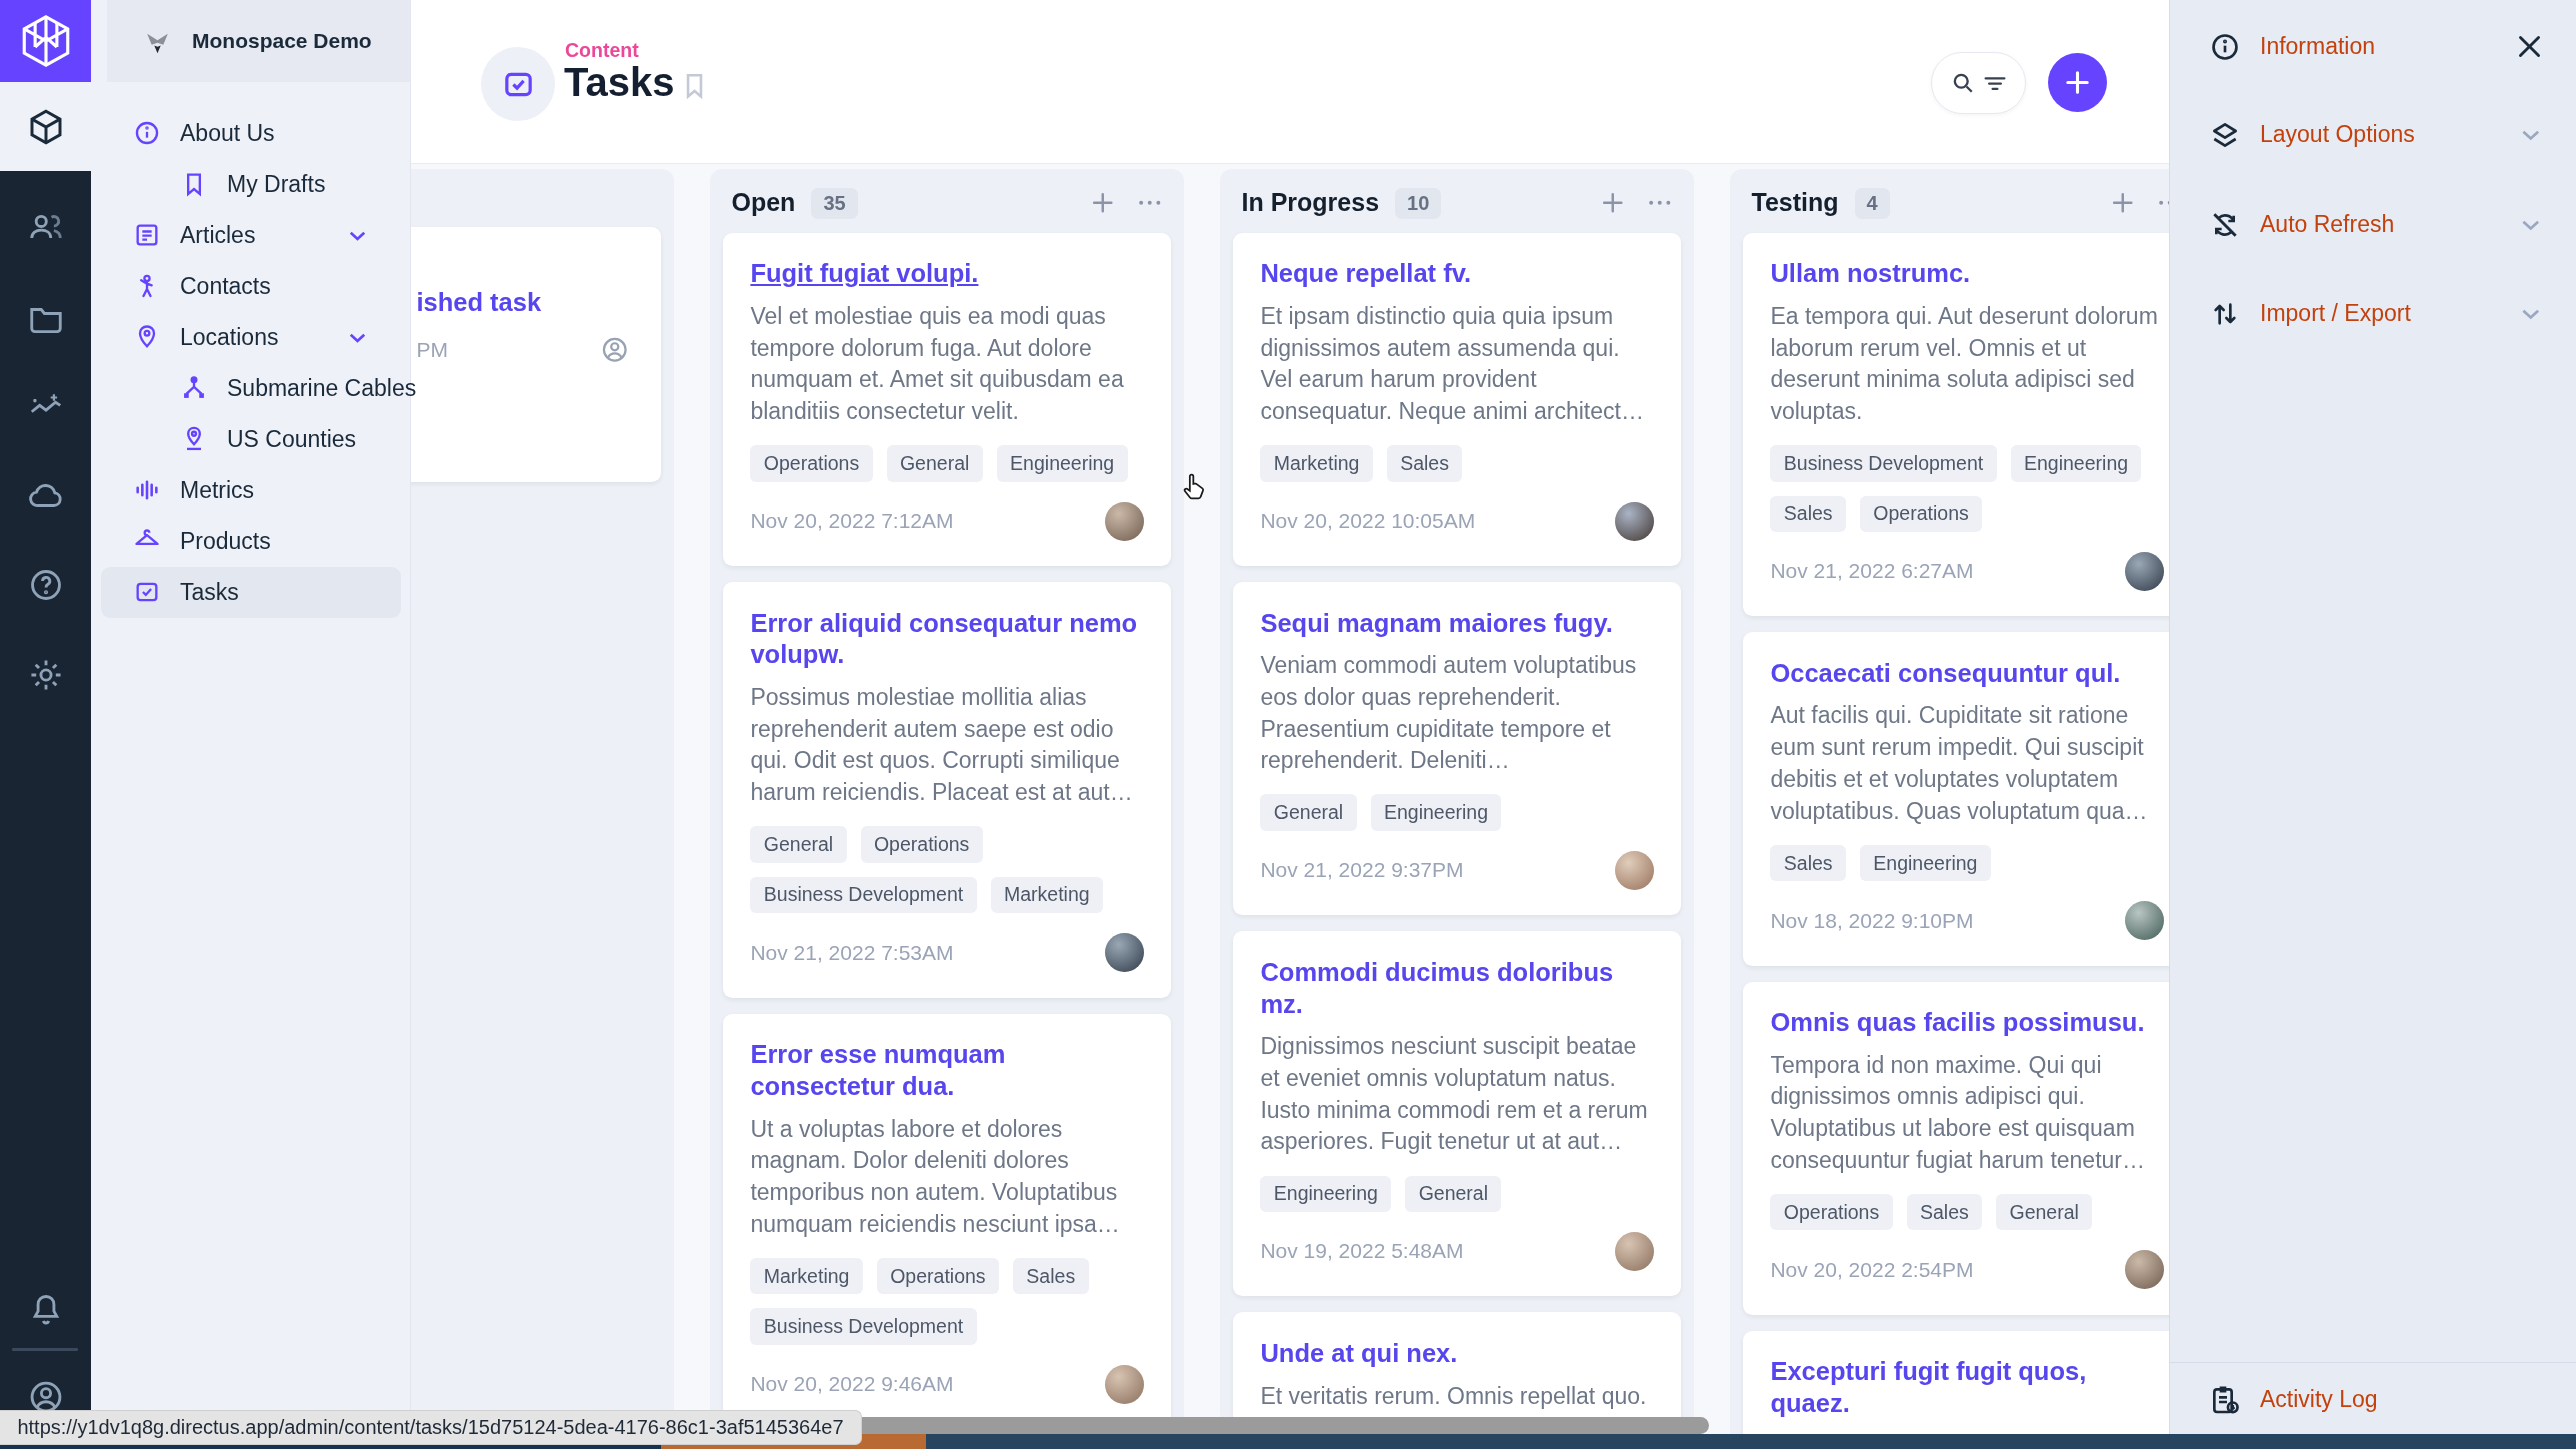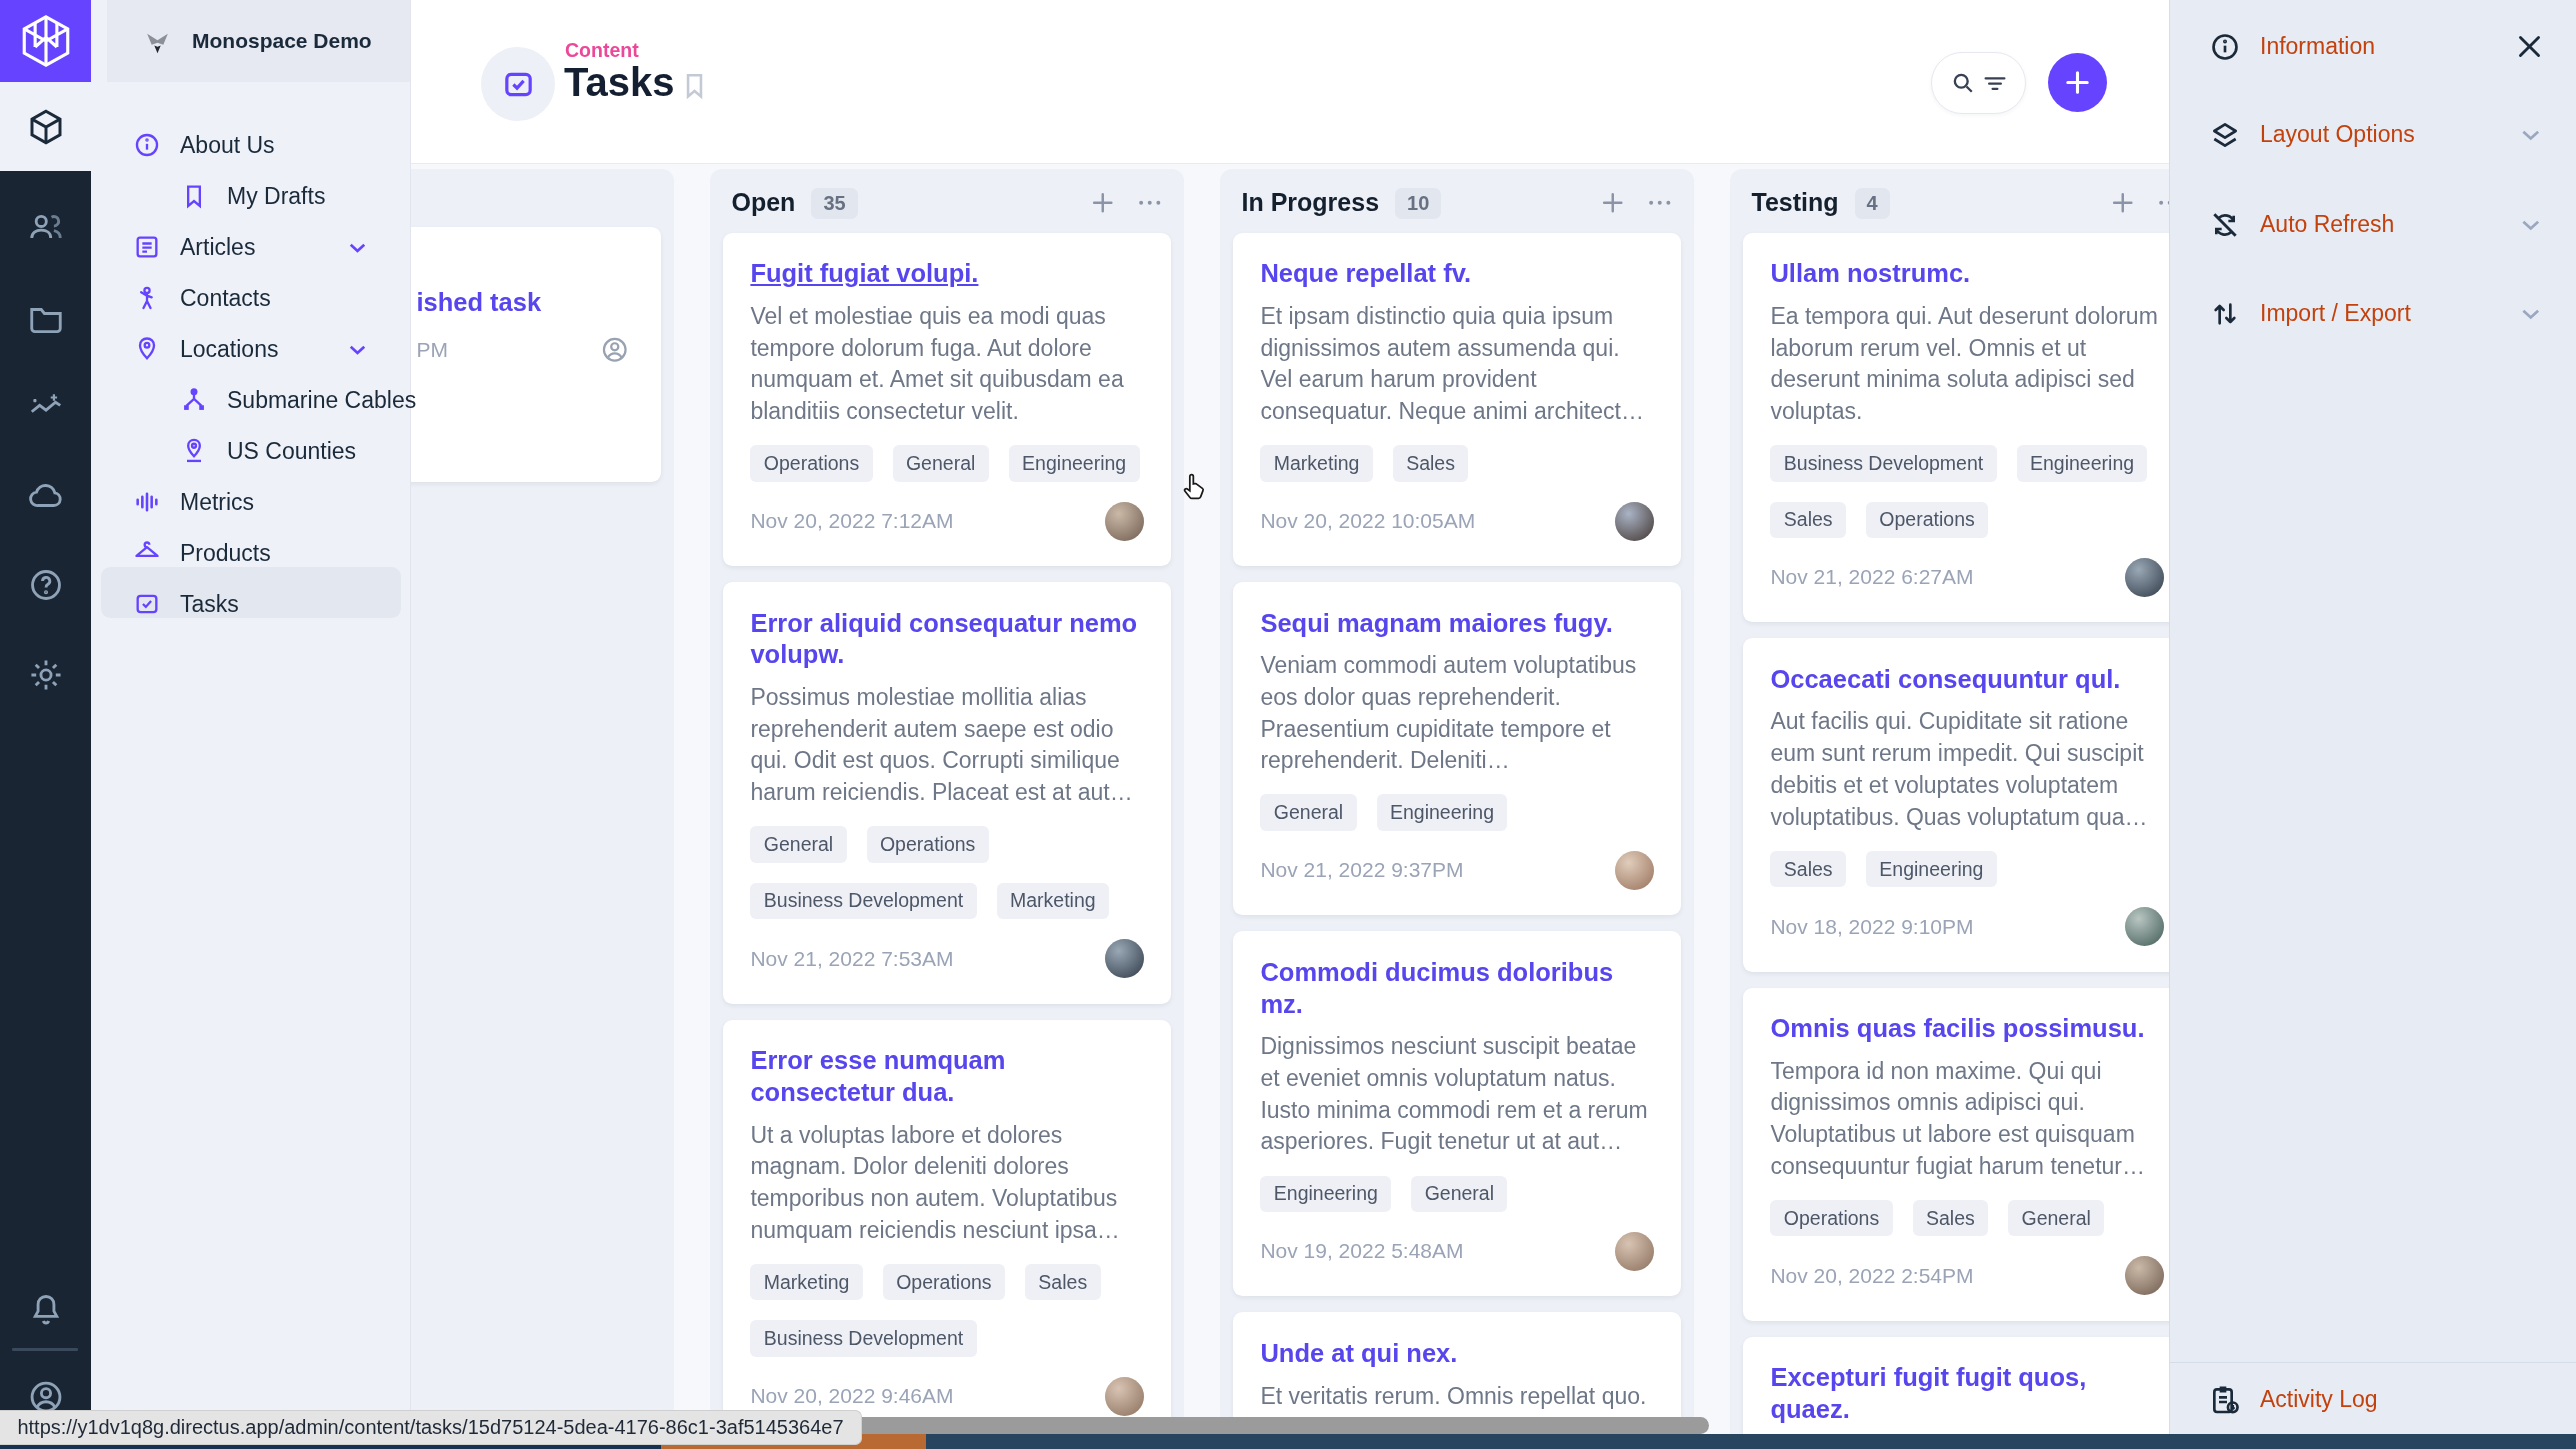--- a/index.html
+++ b/index.html
@@ -15,21 +15,21 @@
                      display:flex; align-items:center; justify-content:center; }
   .rail-ic { position:absolute; left:50%; transform:translateX(-50%); width:38px; height:38px; color:#8fa3b8; }
   .rail-div { position:absolute; left:12px; top:1348px; width:66px; height:2.7px; background:#3a4a5c; border-radius:1.3px; }
 
   
   .sidebar { position:absolute; left:91px; top:0; width:320px; height:1449px; background:#eef1f7;
              border-right:1.3px solid #e2e5ee; z-index:39; }
   .proj { height:82px; background:#e6e9f1; display:flex; align-items:center; padding-left:35px;margin-left:16px; }
   .proj-label { margin-left:19px; font-size:21px; font-weight:700; color:#1b2a3a; }
   .nav { padding-top:25.5px; }
-  .nav-row { position:relative; display:flex; align-items:flex-end; height:51px; padding-left:42px;
+  .nav-row { position:relative; display:flex; align-items:center; height:51px; padding-left:42px;
              color:#1b2a3a; cursor:pointer; }
   .nav-row.indent { padding-left:89px; }
   .nav-row .nic { width:28px; height:28px; color:#6644ff; flex:0 0 auto; }
   .nav-label { margin-left:19px; font-size:23px; font-weight:500; color:#1b2a3a; white-space:nowrap; }
   .nav-chev { position:absolute; right:39px; width:27px; height:27px; color:#6644ff; }
   .nav-row.active { background:#e3e7ef; border-radius:9.4px; margin:0 9.4px 0 10px; padding-left:32px; }
 
   
   .main { position:absolute; left:411px; top:0; width:2165px; height:1449px; overflow:hidden; background:#f7f8fc; }
   .main-header { position:relative; width:1758px; height:164px; background:#ffffff; border-bottom:1.3px solid #e9ebf1; }
@@ -60,21 +60,21 @@
   .col-head-sp { flex:1; }
   .col-hic { width:29.5px; height:29.5px; color:#8b93a7; cursor:pointer; }
   .col-hic + .col-hic { margin-left:17.4px; }
   .cards { padding:0 13.4px; }
 
   .card { background:#fff; border-radius:9.4px; box-shadow:0 2px 5.4px rgba(20,30,60,.07);
           padding:25.5px 27px; margin-bottom:16px; cursor:pointer; }
   .ctitle { font-size:25.5px; font-weight:700; color:#5746ee; line-height:1.25; margin-bottom:10.7px; }
   .ctitle.underline { text-decoration:underline; }
   .cbody { font-size:23px; color:#6e7787; line-height:1.38; }
-  .tags { margin-top:17.4px; display:flex; flex-wrap:wrap; gap:20px; }
+  .tags { margin-top:17.4px; display:flex; flex-wrap:wrap; gap:14px; }
   .tag { background:#eef0f5; color:#4d5768; font-size:19.5px; font-weight:500; padding:6.7px 13.4px;
          border-radius:6px; white-space:nowrap; }
   .cfoot { margin-top:20px; display:flex; align-items:center; justify-content:space-between; }
   .cdate { font-size:21px; color:#9aa4b6; }
   .avatar { width:39px; height:39px; border-radius:50%; flex:0 0 auto; }
   .avA { background:radial-gradient(circle at 35% 30%, #cbb9a8, #6e5b4e); }
   .avB { background:radial-gradient(circle at 35% 30%, #9aa7b5, #2e3a46); }
   .avC { background:radial-gradient(circle at 35% 30%, #d8c3b2, #8a6f5c); }
   .avD { background:radial-gradient(circle at 35% 30%, #b9c6c2, #3f5a55); }
   .avE { background:radial-gradient(circle at 35% 30%, #e0cdbb, #97705a); }

